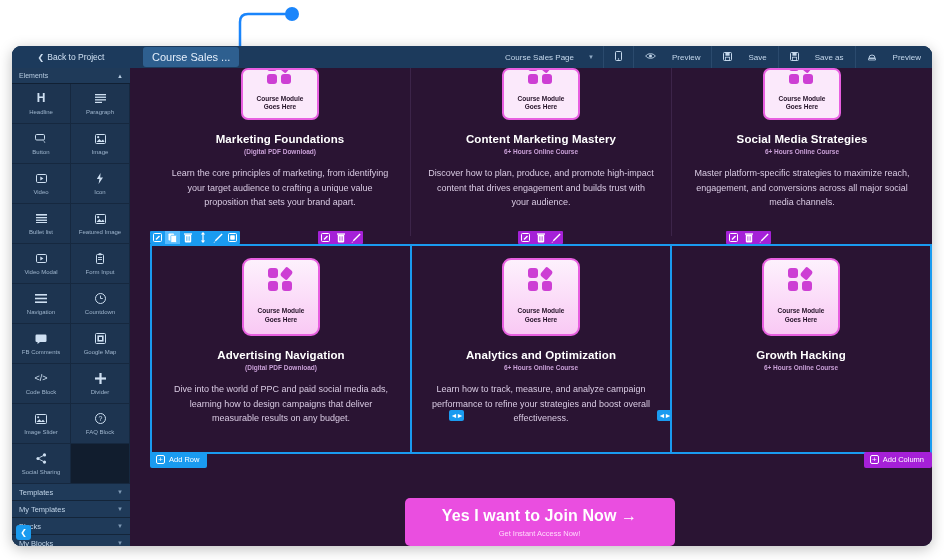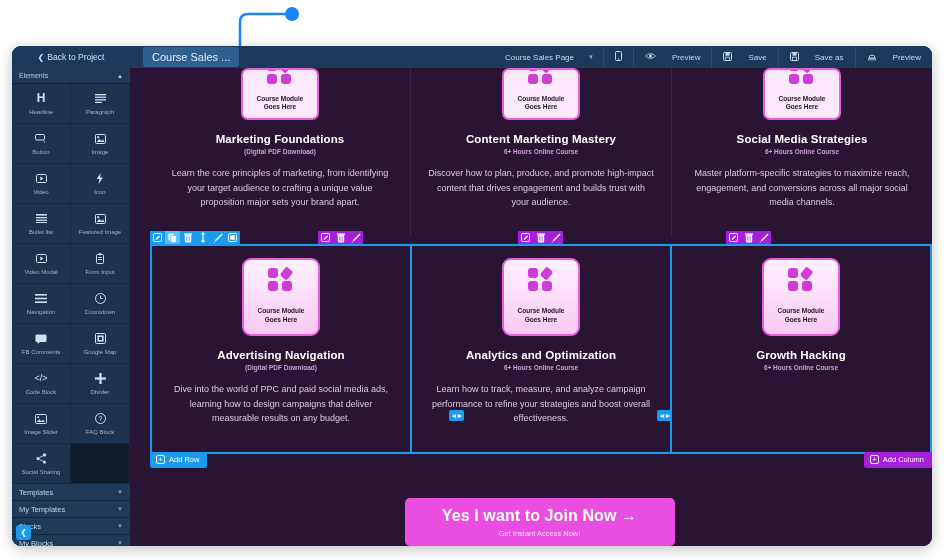--- a/index.html
+++ b/index.html
@@ -529,21 +529,21 @@
                 <span class="q tr"></span>
                 <span class="q bl"></span>
                 <span class="q br"></span>
             </div>
             <div class="tlab">
               <span>Course Module</span><br><span>Goes Here</span>
             </div>
           </div>
           <div class="card-title">Marketing Foundations</div>
           <div class="card-sub">(Digital PDF Download)</div>
-          <div class="card-body">Learn the core principles of marketing, from identifying your target audience to crafting a unique value proposition major sets your brand apart.</div>
+          <div class="card-body">Learn the core principles of marketing, from identifying your target audience to crafting a unique value proposition that sets your brand apart.</div>
         </div>
 
         <div class="col">
           <div class="thumb">
             <div class="quad">
               <span class="q tl"></span>
                 <span class="q tr"></span>
                 <span class="q bl"></span>
                 <span class="q br"></span>
             </div>

